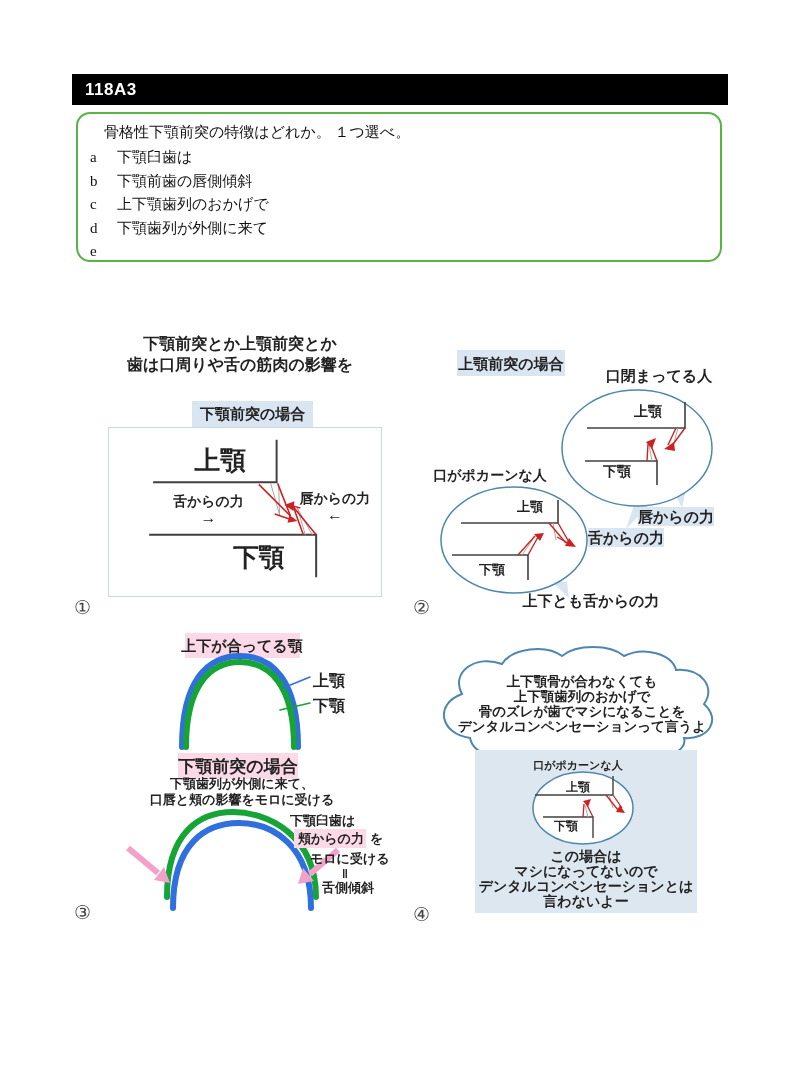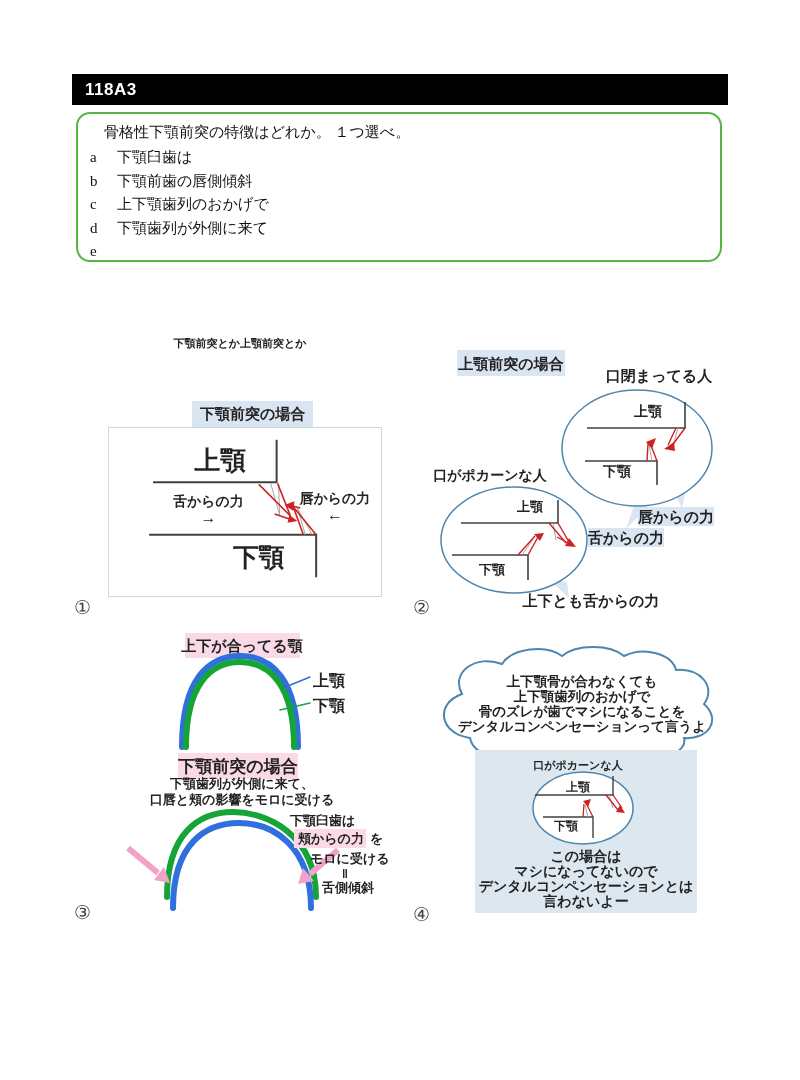--- a/index.html
+++ b/index.html
@@ -17,21 +17,21 @@
     position:absolute; left:76px; top:112px; width:646px; height:150px;
     border:2px solid #56B545; border-radius:14px;
     font-family:"Liberation Serif","DejaVu Serif",serif; font-size:15px;
     padding:8px 18px 0 12px; color:#111;
   }
   .qstem { padding-left:14px; height:24px; line-height:20px; }
   .qopt  { display:flex; height:23.6px; line-height:23.6px; }
   .qopt .l { width:27px; }
   .panel { position:absolute; }
   .intro { position:absolute; left:20px; top:8px; width:300px; text-align:center;
-           font-weight:bold; font-size:11px; line-height:21px; color:#222; }
+           font-weight:bold; font-size:16px; line-height:21px; color:#222; }
   .bluelabel { position:absolute; background:#D9E5F1; font-weight:bold; font-size:15px;
                padding:4px 8px; color:#222; }
   .diagbox { position:absolute; left:38px; top:102px; border:1px solid #C8D8E5; background:#fff; }
   .cnum { position:absolute; font-family:"DejaVu Serif","Liberation Serif",serif;
           font-size:19px; color:#444; }
   svg text { font-family:"Liberation Sans","DejaVu Sans",sans-serif; fill:#222; }
 </style>
 </head>
 <body>
 
@@ -58,20 +58,21 @@
     <span>下顎歯列が外側に来て</span>
   </div>
   <div class="qopt">
     <span class="l">e</span>
   </div>
 </div>
 
 <div class="panel" style="left:70px;top:325px;width:330px;height:300px;">
   <div class="intro">
     <div>下顎前突とか上顎前突とか</div>
+    <div>歯は口周りや舌の筋肉の影響を</div>
   </div>
   <div class="bluelabel" style="left:122px;top:76px;">下顎前突の場合</div>
   <svg class="diagbox" width="274" height="170" viewBox="0 0 274 170">
     <g>
       <path d="M 44,55 H 169 V 12" fill="none" stroke="#404040" stroke-width="2"></path>
     </g>
     <text x="112" y="41" font-size="26" font-weight="bold" text-anchor="middle">上顎</text>
     <text x="100" y="79" font-size="14" font-weight="bold" text-anchor="middle">舌からの力</text>
     <text x="100" y="96" font-size="16" font-weight="bold" text-anchor="middle">→</text>
     <text x="228" y="76" font-size="14" font-weight="bold" text-anchor="middle">唇からの力</text>

